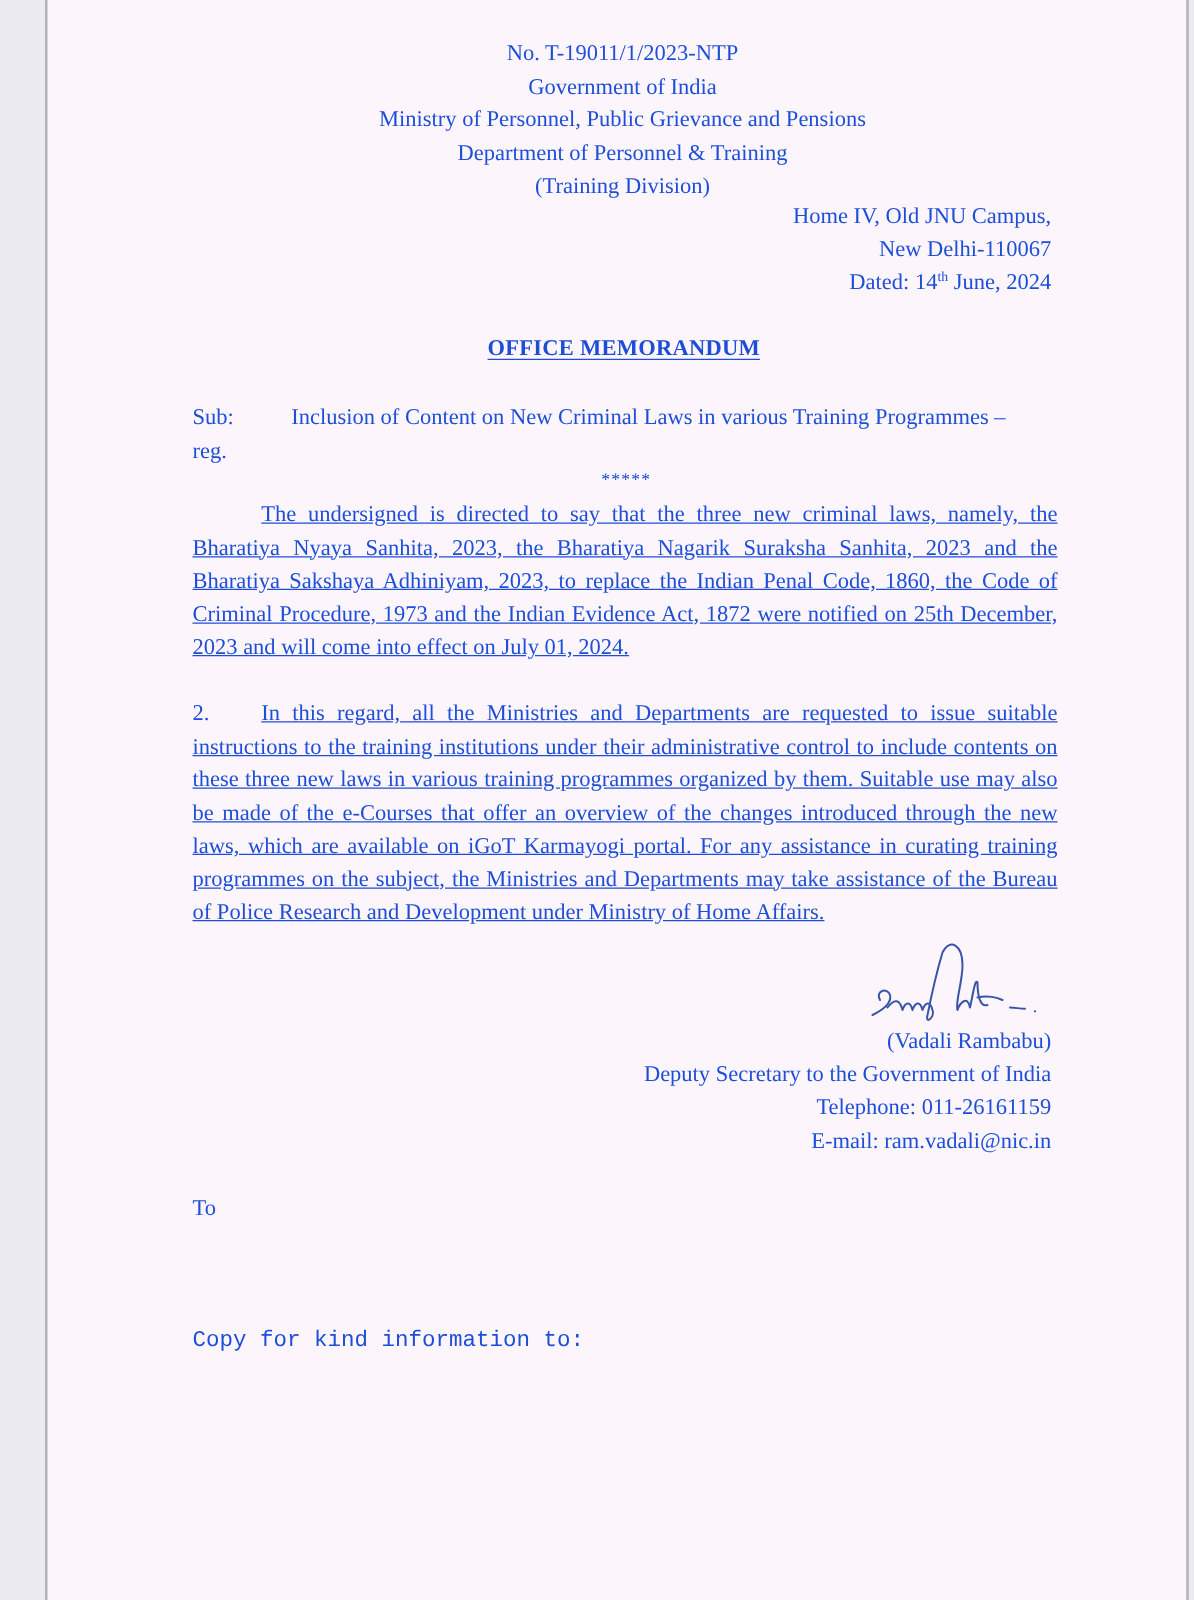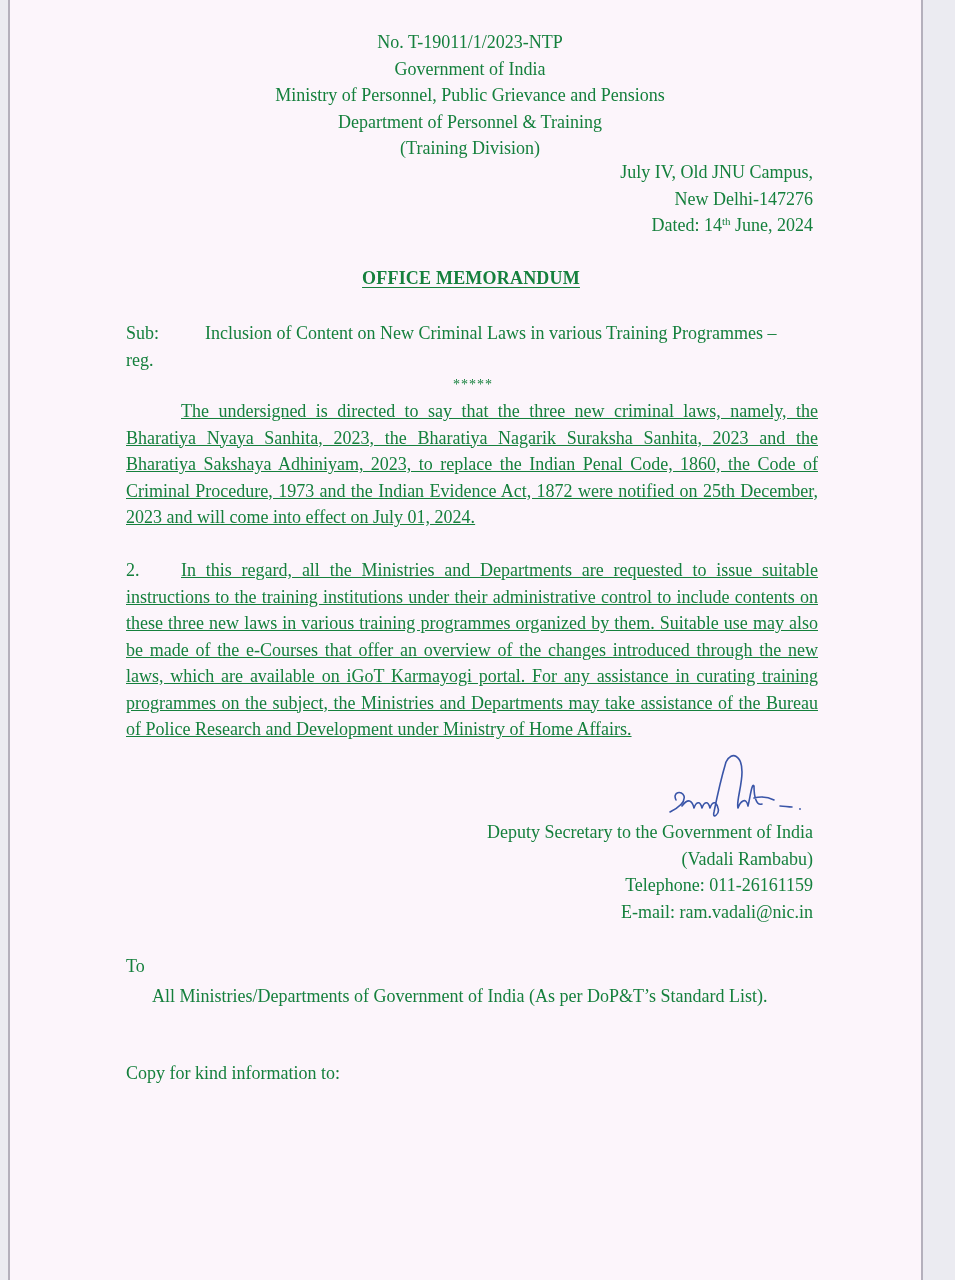--- a/index.html
+++ b/index.html
@@ -11,30 +11,30 @@
       background: #e9e9ef;
     }
     .backdrop {
       position: relative;
       width: 955px;
       height: 1280px;
       background: #ebebf1;
     }
     .page {
       position: absolute;
-      left: 8px;
+      left: 36px;
       top: 0;
       width: 915px;
       height: 1280px;
       background: #fcf5fb;
       border-left: 2px solid #b4b0bc;
       border-right: 2px solid #b4b0bc;
       box-sizing: border-box;
       font-family: "Liberation Serif", "DejaVu Serif", serif;
-      color: #15803d;
+      color: #1d4ed8;
       font-size: 18px;
       line-height: 26.5px;
     }
     .center-block {
       position: absolute;
       left: 0;
       width: 960px;
       text-align: center;
       top: 29px;
       margin-left: -20px;
@@ -104,40 +104,40 @@
     .to-label { position: absolute; left: 116px; top: 953px; }
     .to-text {
       position: absolute;
       left: 116px;
       top: 980px;
       width: 692px;
       text-align: justify;
       text-indent: 26px;
       line-height: 32px;
     }
-    .copy-label { position: absolute; left: 116px; top: 1060px; }
+    .copy-label { position: absolute; left: 116px; top: 1060px; font-family: Liberation Mono, monospace; }
     .copy-item { position: absolute; left: 171px; top: 1106px; white-space: nowrap; }
   </style>
 </head>
 <body>
 
 <div class="backdrop">
   <div class="page">
 
     <div class="center-block">
       <div>No. T-19011/1/2023-NTP</div>
       <div>Government of India</div>
       <div>Ministry of Personnel, Public Grievance and Pensions</div>
       <div>Department of Personnel &amp; Training</div>
       <div>(Training Division)</div>
     </div>
 
     <div class="address">
-      <div>July IV, Old JNU Campus,</div>
-      <div>New Delhi-147276</div>
+      <div>Home IV, Old JNU Campus,</div>
+      <div>New Delhi-110067</div>
       <div><span>Dated: 14</span><sup>th</sup><span> June, 2024</span></div>
     </div>
 
     <div class="om-title">OFFICE MEMORANDUM</div>
 
     <div class="subject">
       <div class="row1">
         <span class="sub-label">Sub:</span>
         <span>Inclusion of Content on New Criminal Laws in various Training Programmes –</span>
       </div>
@@ -153,25 +153,24 @@
     <div class="para para2">
       <span class="num">2.</span><span>In this regard, all the Ministries and Departments are requested to issue suitable instructions to the training institutions under their administrative control to include contents on these three new laws in various training programmes organized by them. Suitable use may also be made of the e-Courses that offer an overview of the changes introduced through the new laws, which are available on iGoT Karmayogi portal. For any assistance in curating training programmes on the subject, the Ministries and Departments may take assistance of the Bureau of Police Research and Development under Ministry of Home Affairs.</span>
     </div>
 
     <svg class="signature" viewBox="0 0 160 70" xmlns="http://www.w3.org/2000/svg">
       <path d="M14 48 C10 40 20 38 22 44 C24 52 12 58 8 60 M20 54 C26 46 30 48 32 56 C34 50 38 48 40 56 C42 50 46 48 48 56 C50 50 54 48 56 56 C58 62 50 68 52 60 C54 50 58 30 64 10 C70 -2 80 4 80 20 C80 34 74 50 76 56 C78 50 84 44 86 54 C88 46 90 30 92 34 C92 44 94 54 100 52 M92 46 C100 44 108 46 112 48 M118 54 C122 54 126 55 130 55" fill="none" stroke="#3a55a8" stroke-width="1.6" stroke-linecap="round" stroke-linejoin="round"></path>
       <circle cx="138" cy="57" r="0.9" fill="#3a55a8"></circle>
     </svg>
 
     <div class="sign-block">
+      <div>(Vadali Rambabu)</div>
       <div>Deputy Secretary to the Government of India</div>
-      <div>(Vadali Rambabu)</div>
       <div>Telephone: 011-26161159</div>
       <div>E-mail: ram.vadali@nic.in</div>
     </div>
 
     <div class="to-label">To</div>
-    <div class="to-text">All Ministries/Departments of Government of India (As per DoP&amp;T’s Standard List).</div>
 
     <div class="copy-label">Copy for kind information to:</div>
 
   </div>
 </div>
 
 </body></html>

